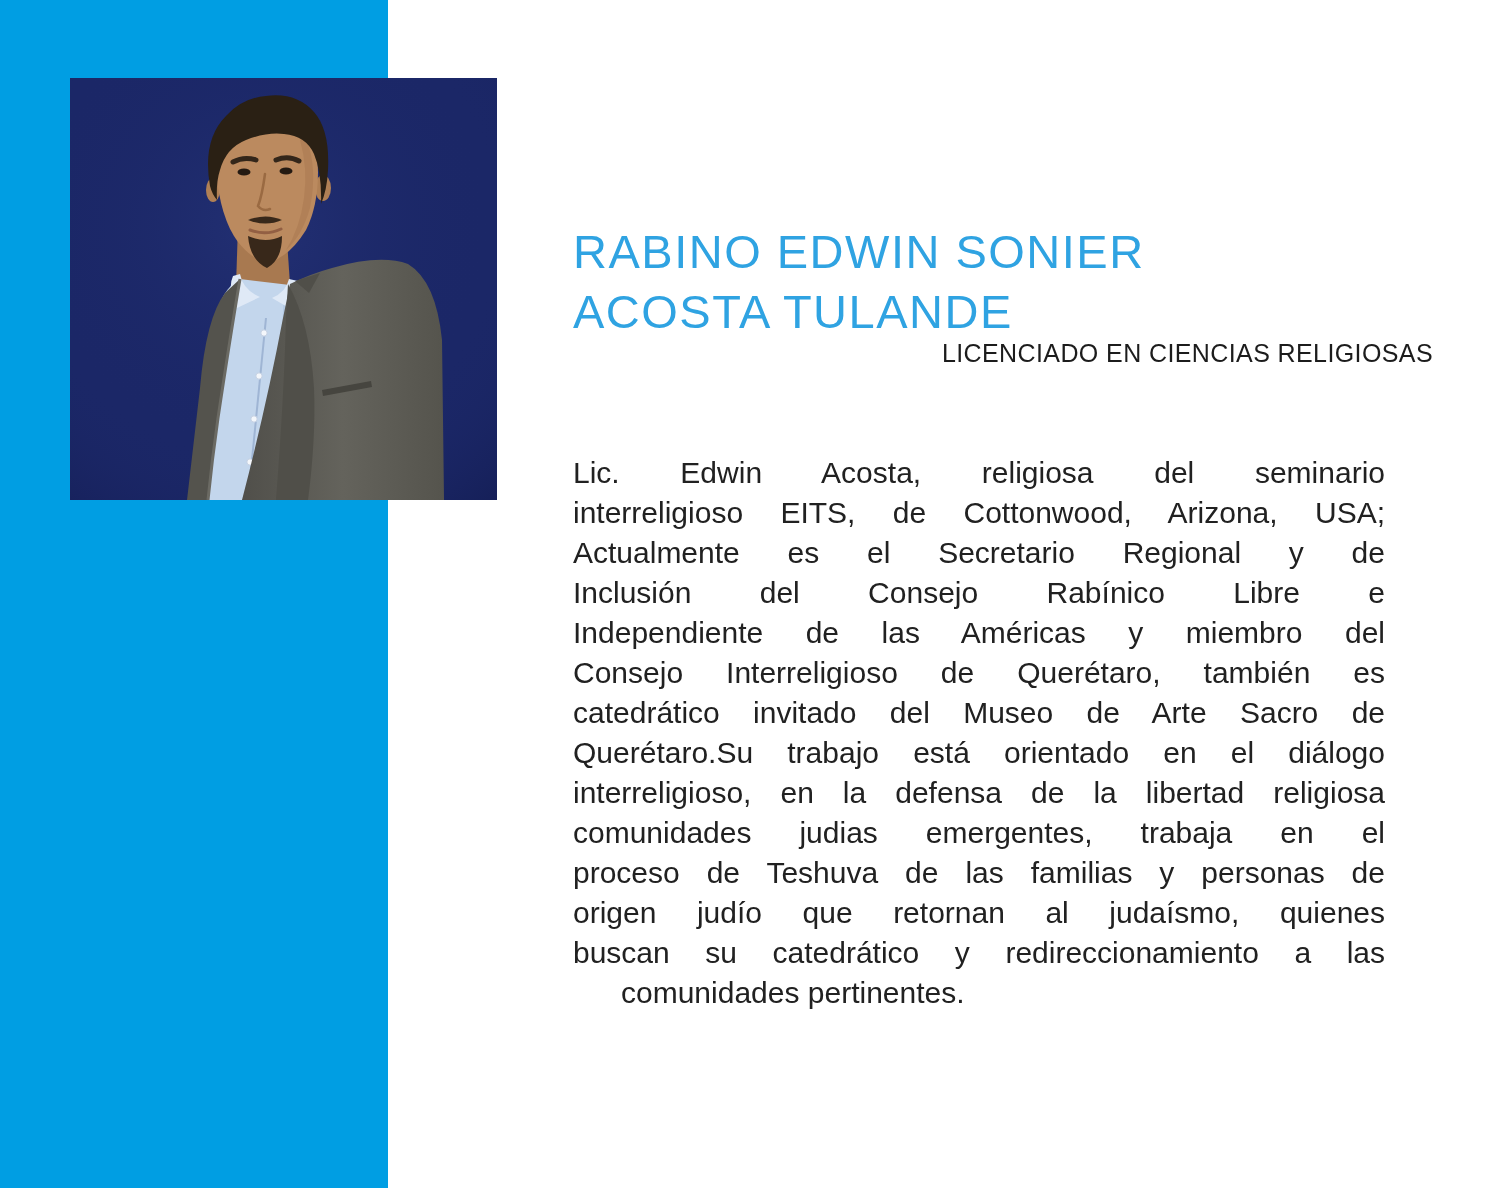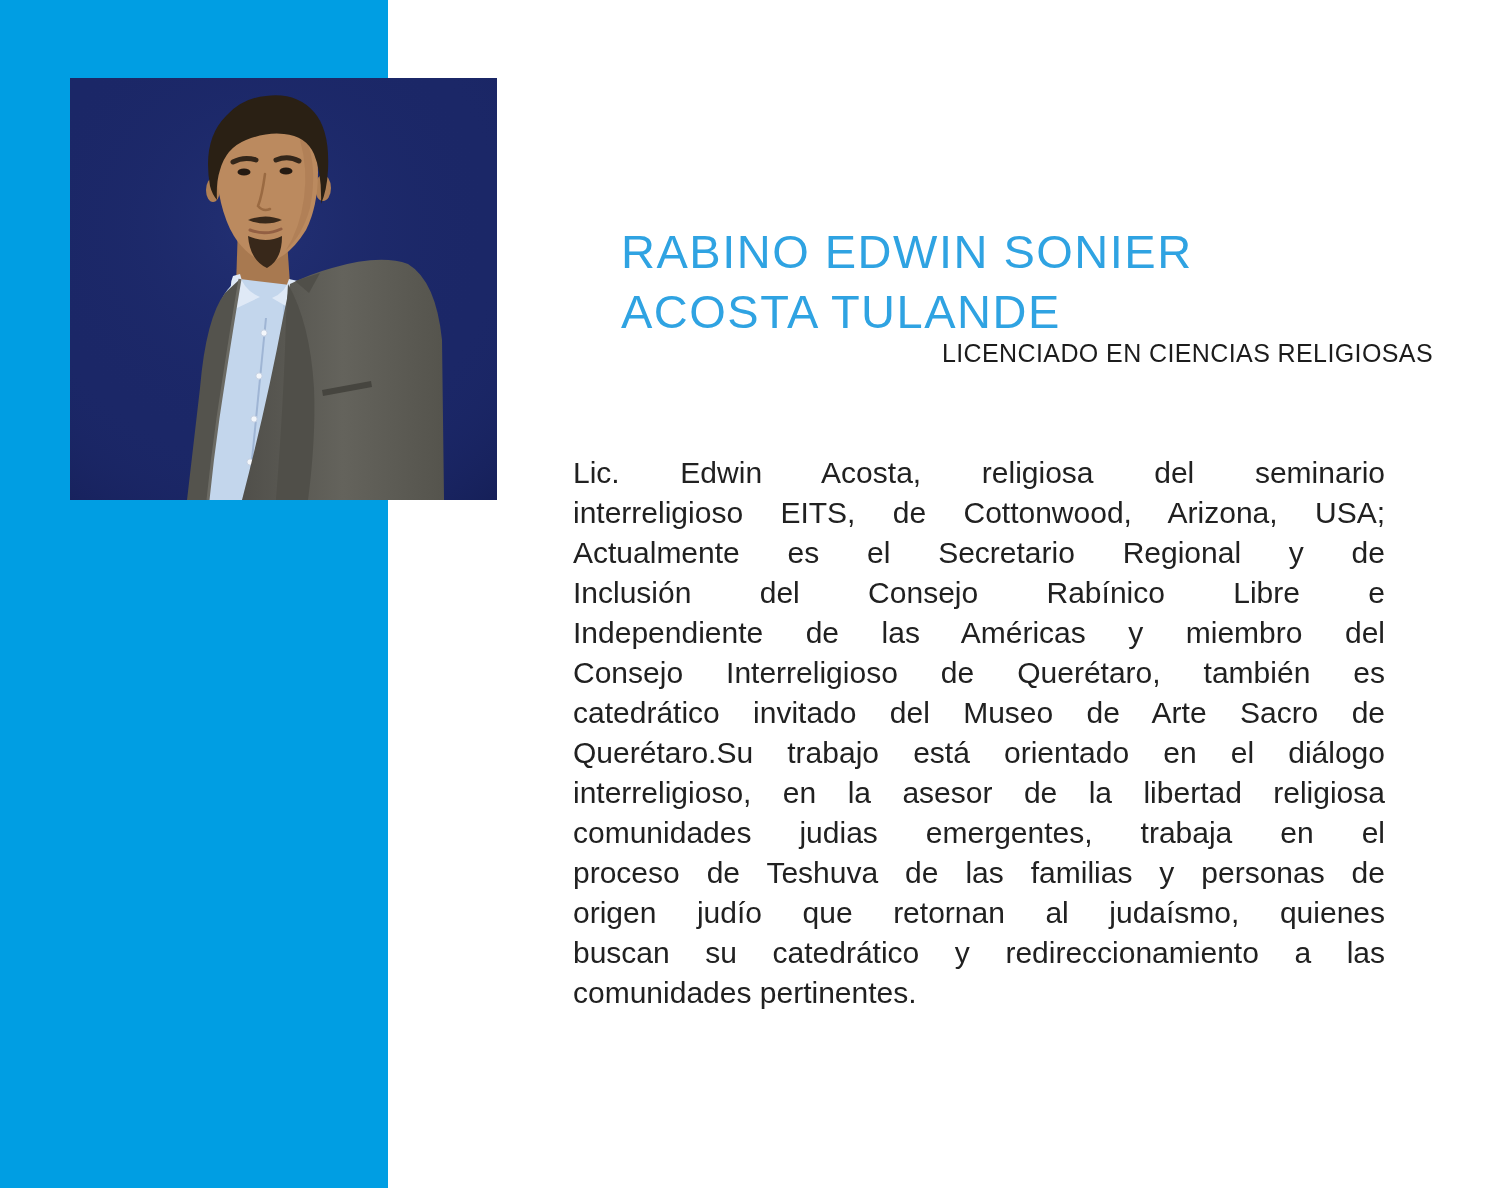--- a/index.html
+++ b/index.html
@@ -14,40 +14,40 @@
   }
   .photo{
     position:absolute;left:70px;top:78px;width:427px;height:422px;
   }
   .photo svg{display:block;width:100%;height:100%;}
   .name{
     position:absolute;left:573px;top:222px;width:860px;
     font-size:47px;line-height:60px;letter-spacing:1.5px;
     font-weight:300;color:var(--title,#2fa3e2);
     white-space:nowrap;
-    margin-left:48px;
   }
   .credential{
     position:absolute;left:573px;top:338px;width:860px;
     font-size:25px;line-height:30px;letter-spacing:0.4px;
     font-weight:400;color:var(--credential,#1c1c1c);
     white-space:nowrap;
     text-align:right;
   }
   .bio{
     position:absolute;left:573px;top:453px;width:812px;
     font-size:30px;line-height:40px;
     color:var(--body_text,#212121);
   }
   .bio .line{
     text-align:justify;
     text-align-last:justify;
   }
   .bio .line.last{
     text-align-last:left;
+    margin-left:48px;
   }
 </style>
 </head>
 <body>
 
 <div class="band"></div>
 
 <div class="photo">
   <svg viewBox="0 0 427 422" xmlns="http://www.w3.org/2000/svg">
     <defs>
@@ -121,19 +121,19 @@
 
 <div class="bio">
     <div class="line">Lic. Edwin Acosta, religiosa del seminario</div>
     <div class="line">interreligioso EITS, de Cottonwood, Arizona, USA;</div>
     <div class="line">Actualmente es el Secretario Regional y de</div>
     <div class="line">Inclusión del Consejo Rabínico Libre e</div>
     <div class="line">Independiente de las Américas y miembro del</div>
     <div class="line">Consejo Interreligioso de Querétaro, también es</div>
     <div class="line">catedrático invitado del Museo de Arte Sacro de</div>
     <div class="line">Querétaro.Su trabajo está orientado en el diálogo</div>
-    <div class="line">interreligioso, en la asesor de la libertad religiosa</div>
+    <div class="line">interreligioso, en la defensa de la libertad religiosa</div>
     <div class="line">comunidades judias emergentes, trabaja en el</div>
     <div class="line">proceso de Teshuva de las familias y personas de</div>
     <div class="line">origen judío que retornan al judaísmo, quienes</div>
     <div class="line">buscan su catedrático y redireccionamiento a las</div>
     <div class="line last">comunidades pertinentes.</div>
   </div>
 
 </body></html>

